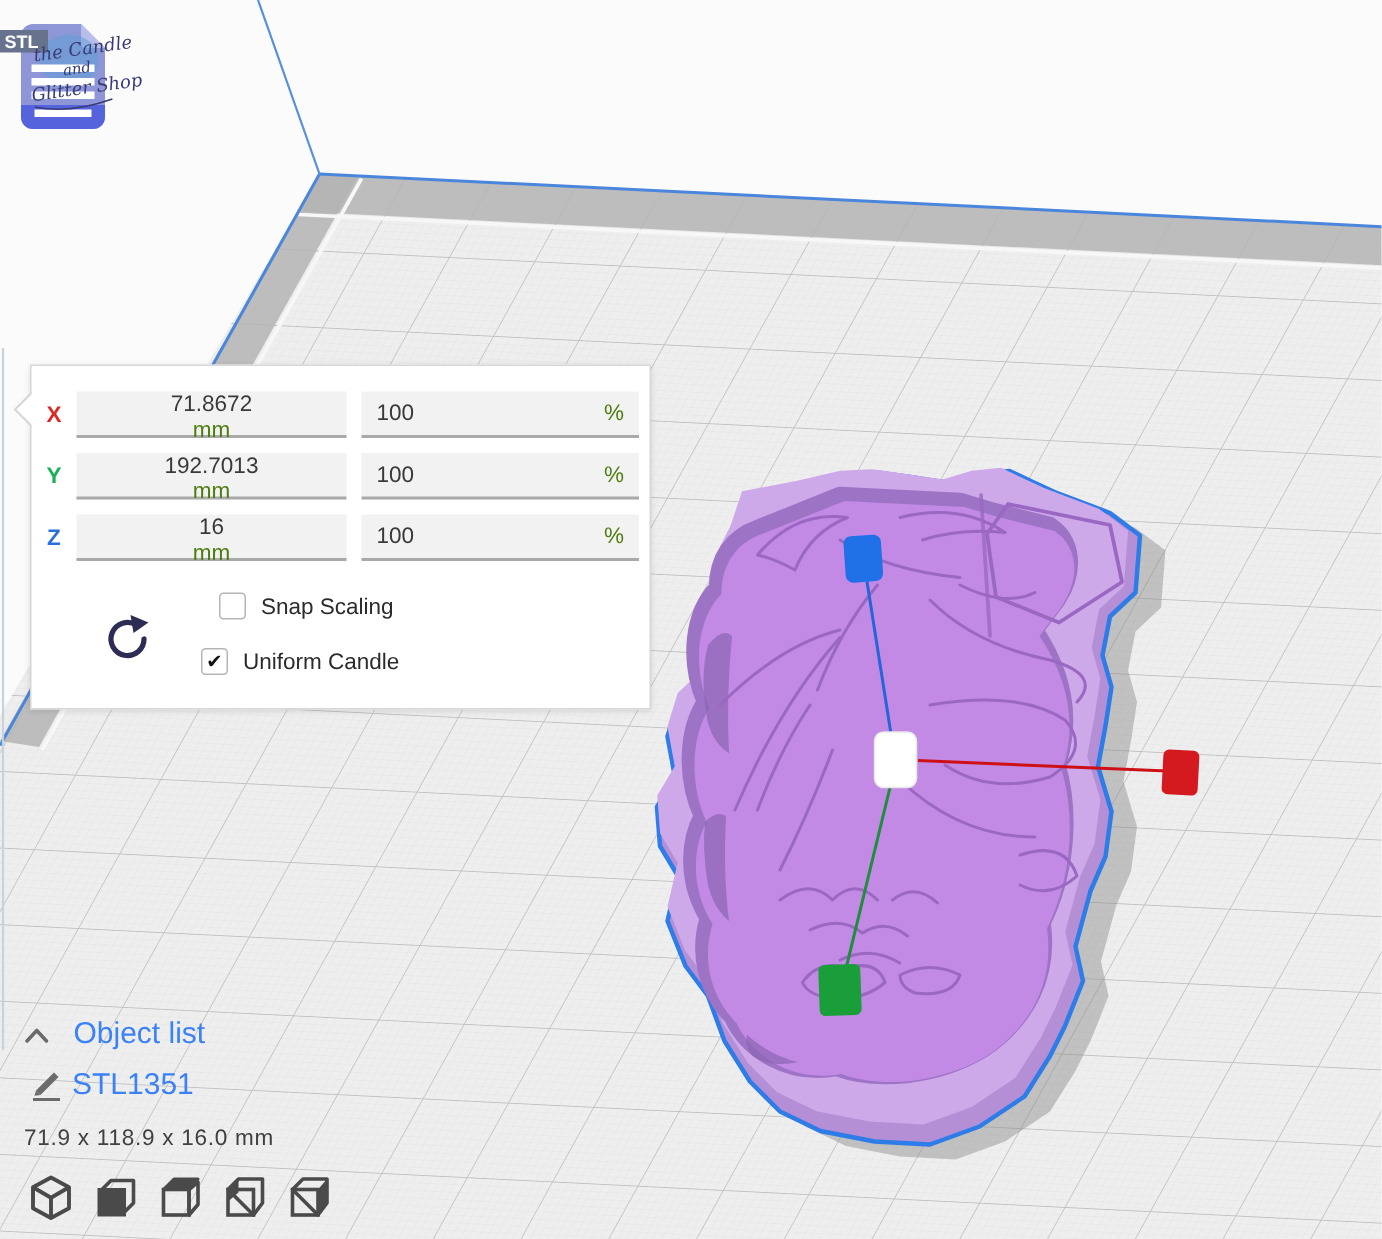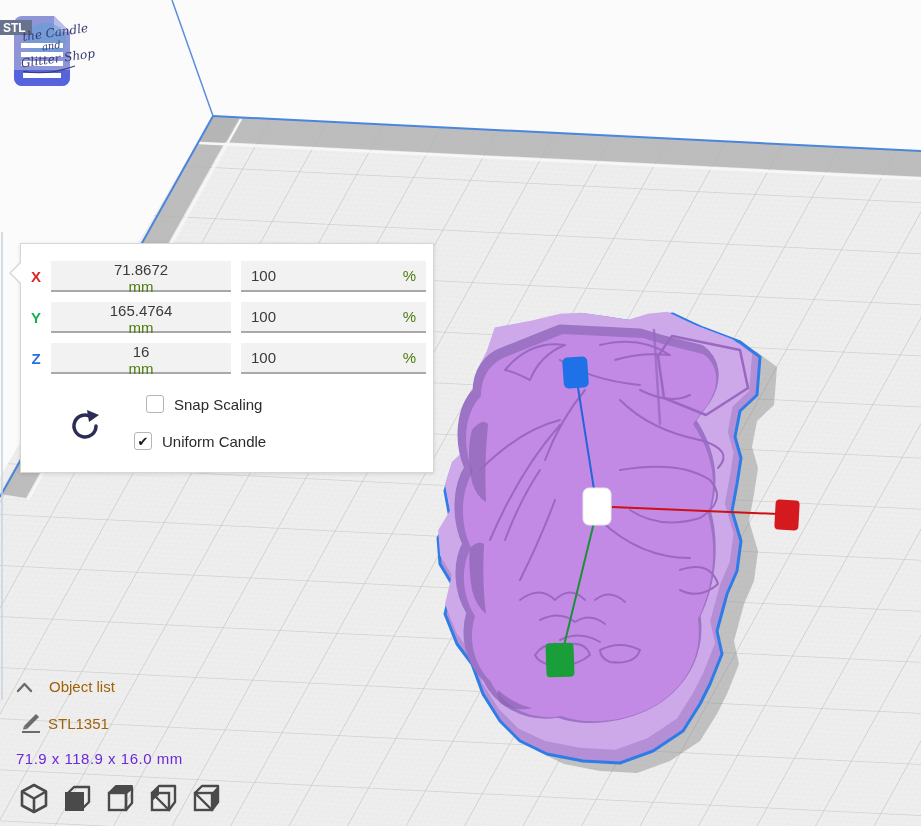--- a/index.html
+++ b/index.html
@@ -36,23 +36,23 @@
   .check-row{position:absolute;left:113px;display:flex;align-items:center;gap:10px;}
   .checkbox{width:18px;height:18px;border:1px solid #b5b5b5;border-radius:3px;
     background:#fff;display:flex;align-items:center;justify-content:center;
     font-size:13px;color:#111;box-sizing:border-box;}
   .check-label{font-size:15px;color:#2b2b2b;}
   .reset-btn{position:absolute;left:42px;top:160px;width:44px;height:44px;cursor:pointer;}
 
   
   .objectlist{position:absolute;left:0;top:672px;width:280px;}
   .ol-header{position:absolute;left:16px;top:6px;display:flex;align-items:center;gap:16px;}
-  .ol-text{font-size:15px;color:#a16207;}
+  .ol-text{font-size:20px;color:#3b82f6;}
   .ol-item{position:absolute;left:20px;top:40px;display:flex;align-items:center;gap:4px;}
-  .ol-dims{position:absolute;left:16px;top:78px;font-size:15px;color:#6d28d9;letter-spacing:.5px;}
+  .ol-dims{position:absolute;left:16px;top:78px;font-size:15px;color:#404040;letter-spacing:.5px;}
   .view-toolbar{position:absolute;left:18px;top:110px;display:flex;gap:11px;}
   .view-btn{width:32px;height:32px;display:flex;align-items:center;justify-content:center;cursor:pointer;}
 
   
   .logo{position:absolute;left:0px;top:2px;width:96px;height:96px;}
 </style>
 </head>
 <body>
 
 <svg id="scene" width="921" height="826" viewBox="0 0 921 826">
@@ -174,21 +174,21 @@
     </div>
     <div class="field-box pct-box">
       <span>100</span>
       <span class="unit">%</span>
     </div>
   </div>
 
   <div class="axis-row" style="top:58px;">
     <span class="axis-label axis-y">Y</span>
     <div class="field-box mm-box">
-      <span>165.4764</span>
+      <span>192.7013</span>
       <span class="unit">mm</span>
     </div>
     <div class="field-box pct-box">
       <span>100</span>
       <span class="unit">%</span>
     </div>
   </div>
 
   <div class="axis-row" style="top:99px;">
     <span class="axis-label axis-z">Z</span>

